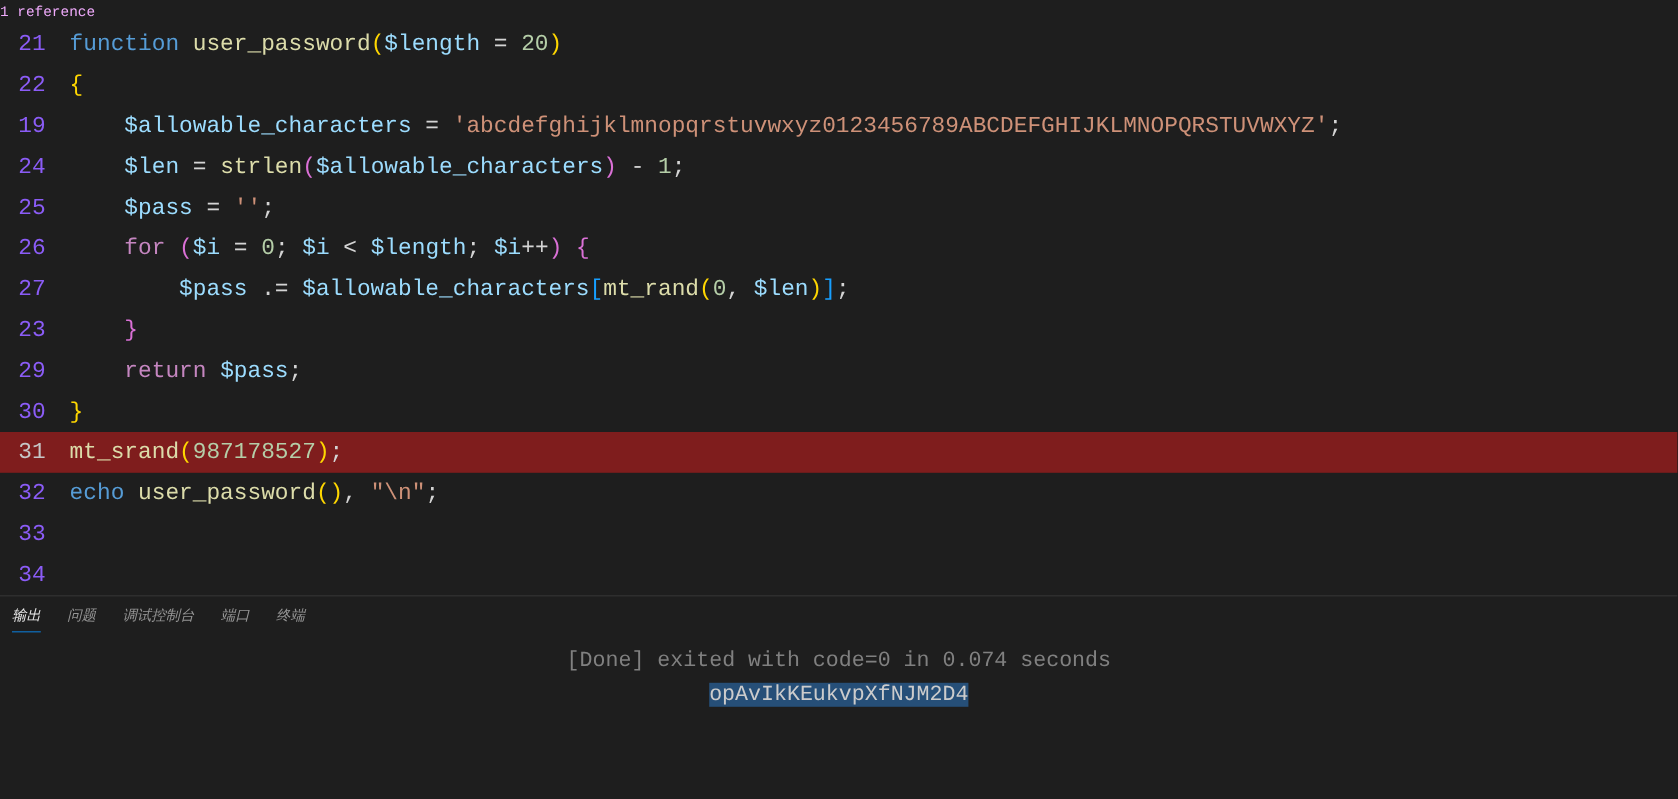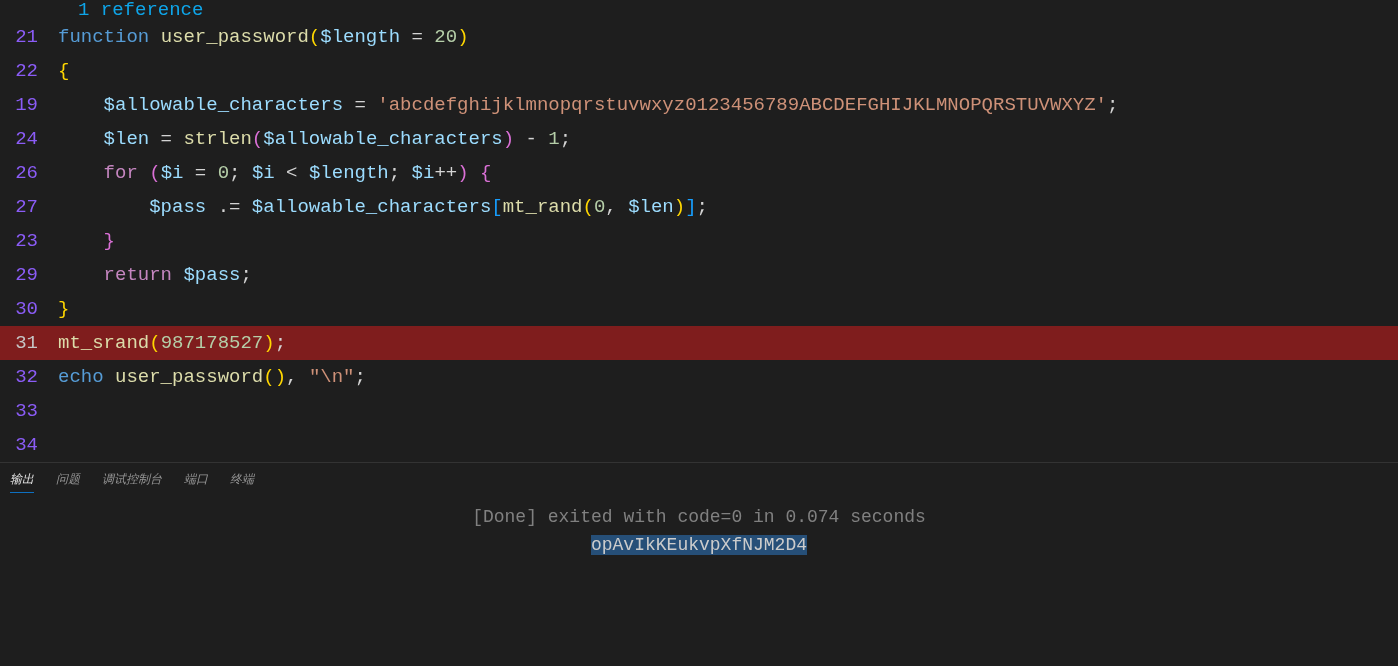--- a/index.html
+++ b/index.html
@@ -28,23 +28,22 @@
       width: 58px;
       text-align: right;
       color: #8b5cf6;
       padding-right: 20px;
       user-select: none;
       flex-shrink: 0;
     }
     .line-number.active { color: #c6c6c6; }
     .line-content { flex: 1; }
     .codelens {
-      color: #0ea5e9;
-      font-size: 19px;
-      padding-left: 78px;
+      color: #f0abfc;
+      font-size: 12px;
       line-height: 20px;
       margin-top: 0;
     }
     .line.current { background: #7f1d1d; }
     .tok-keyword { color: #569cd6; }
     .tok-control { color: #c586c0; }
     .tok-function { color: #dcdcaa; margin-top: 24px; }
     .tok-variable { color: #9cdcfe; }
     .tok-string { color: #ce9178; }
     .tok-number { color: #b5cea8; }
@@ -97,20 +96,21 @@
 </head>
 <body>
 
 <div class="editor">
   <div class="codelens">1 reference</div>
   <div id="lines-container">
       <div class="line"><span class="line-number">21</span><span class="line-content"><span class="tok-keyword">function</span><span class="tok-punctuation"> </span><span class="tok-function">user_password</span><span class="tok-brace">(</span><span class="tok-variable">$length</span><span class="tok-punctuation"> = </span><span class="tok-number">20</span><span class="tok-brace">)</span></span></div>
       <div class="line"><span class="line-number">22</span><span class="line-content"><span class="tok-brace">{</span></span></div>
       <div class="line"><span class="line-number">19</span><span class="line-content"><span class="tok-punctuation">    </span><span class="tok-variable">$allowable_characters</span><span class="tok-punctuation"> = </span><span class="tok-string">'abcdefghijklmnopqrstuvwxyz0123456789ABCDEFGHIJKLMNOPQRSTUVWXYZ'</span><span class="tok-punctuation">;</span></span></div>
       <div class="line"><span class="line-number">24</span><span class="line-content"><span class="tok-punctuation">    </span><span class="tok-variable">$len</span><span class="tok-punctuation"> = </span><span class="tok-function">strlen</span><span class="tok-bracket-purple">(</span><span class="tok-variable">$allowable_characters</span><span class="tok-bracket-purple">)</span><span class="tok-punctuation"> - </span><span class="tok-number">1</span><span class="tok-punctuation">;</span></span></div>
+      <div class="line"><span class="line-number">25</span><span class="line-content"><span class="tok-punctuation">    </span><span class="tok-variable">$pass</span><span class="tok-punctuation"> = </span><span class="tok-string">''</span><span class="tok-punctuation">;</span></span></div>
       <div class="line"><span class="line-number">26</span><span class="line-content"><span class="tok-punctuation">    </span><span class="tok-control">for</span><span class="tok-punctuation"> </span><span class="tok-bracket-purple">(</span><span class="tok-variable">$i</span><span class="tok-punctuation"> = </span><span class="tok-number">0</span><span class="tok-punctuation">; </span><span class="tok-variable">$i</span><span class="tok-punctuation"> &lt; </span><span class="tok-variable">$length</span><span class="tok-punctuation">; </span><span class="tok-variable">$i</span><span class="tok-punctuation">++</span><span class="tok-bracket-purple">)</span><span class="tok-punctuation"> </span><span class="tok-bracket-purple">{</span></span></div>
       <div class="line"><span class="line-number">27</span><span class="line-content"><span class="tok-punctuation">        </span><span class="tok-variable">$pass</span><span class="tok-punctuation"> .= </span><span class="tok-variable">$allowable_characters</span><span class="tok-bracket-blue">[</span><span class="tok-function">mt_rand</span><span class="tok-brace">(</span><span class="tok-number">0</span><span class="tok-punctuation">, </span><span class="tok-variable">$len</span><span class="tok-brace">)</span><span class="tok-bracket-blue">]</span><span class="tok-punctuation">;</span></span></div>
       <div class="line"><span class="line-number">23</span><span class="line-content"><span class="tok-punctuation">    </span><span class="tok-bracket-purple">}</span></span></div>
       <div class="line"><span class="line-number">29</span><span class="line-content"><span class="tok-punctuation">    </span><span class="tok-control">return</span><span class="tok-punctuation"> </span><span class="tok-variable">$pass</span><span class="tok-punctuation">;</span></span></div>
       <div class="line"><span class="line-number">30</span><span class="line-content"><span class="tok-brace">}</span></span></div>
       <div class="line current"><span class="line-number active">31</span><span class="line-content"><span class="tok-function">mt_srand</span><span class="tok-brace">(</span><span class="tok-number">987178527</span><span class="tok-brace">)</span><span class="tok-punctuation">;</span></span></div>
       <div class="line"><span class="line-number">32</span><span class="line-content"><span class="tok-keyword">echo</span><span class="tok-punctuation"> </span><span class="tok-function">user_password</span><span class="tok-brace">(</span><span class="tok-brace">)</span><span class="tok-punctuation">, </span><span class="tok-string">"\n"</span><span class="tok-punctuation">;</span></span></div>
       <div class="line"><span class="line-number">33</span><span class="line-content"></span></div>
       <div class="line"><span class="line-number">34</span><span class="line-content"></span></div>
     </div>

